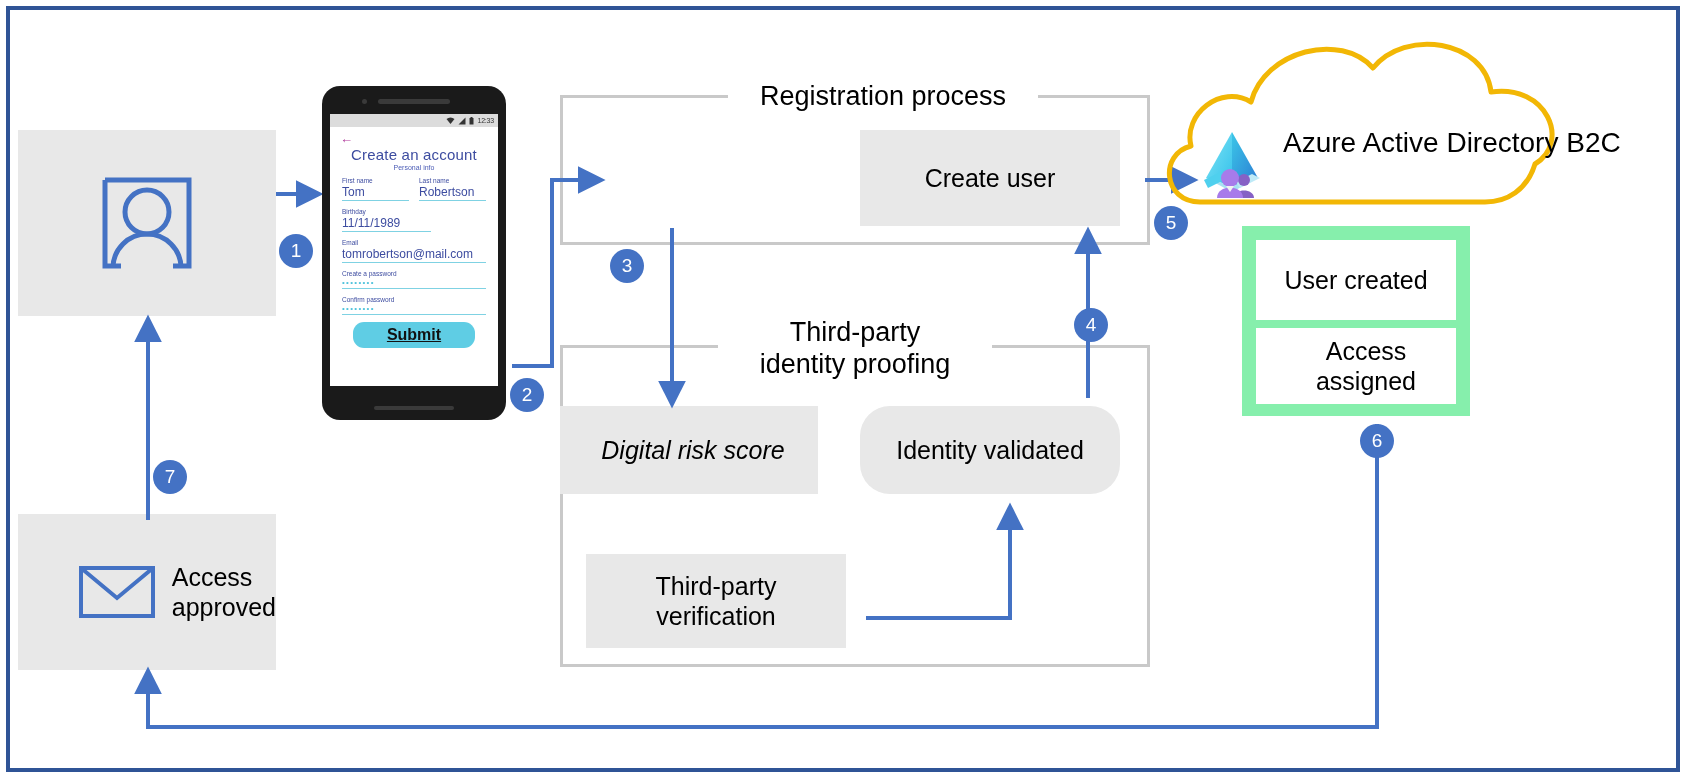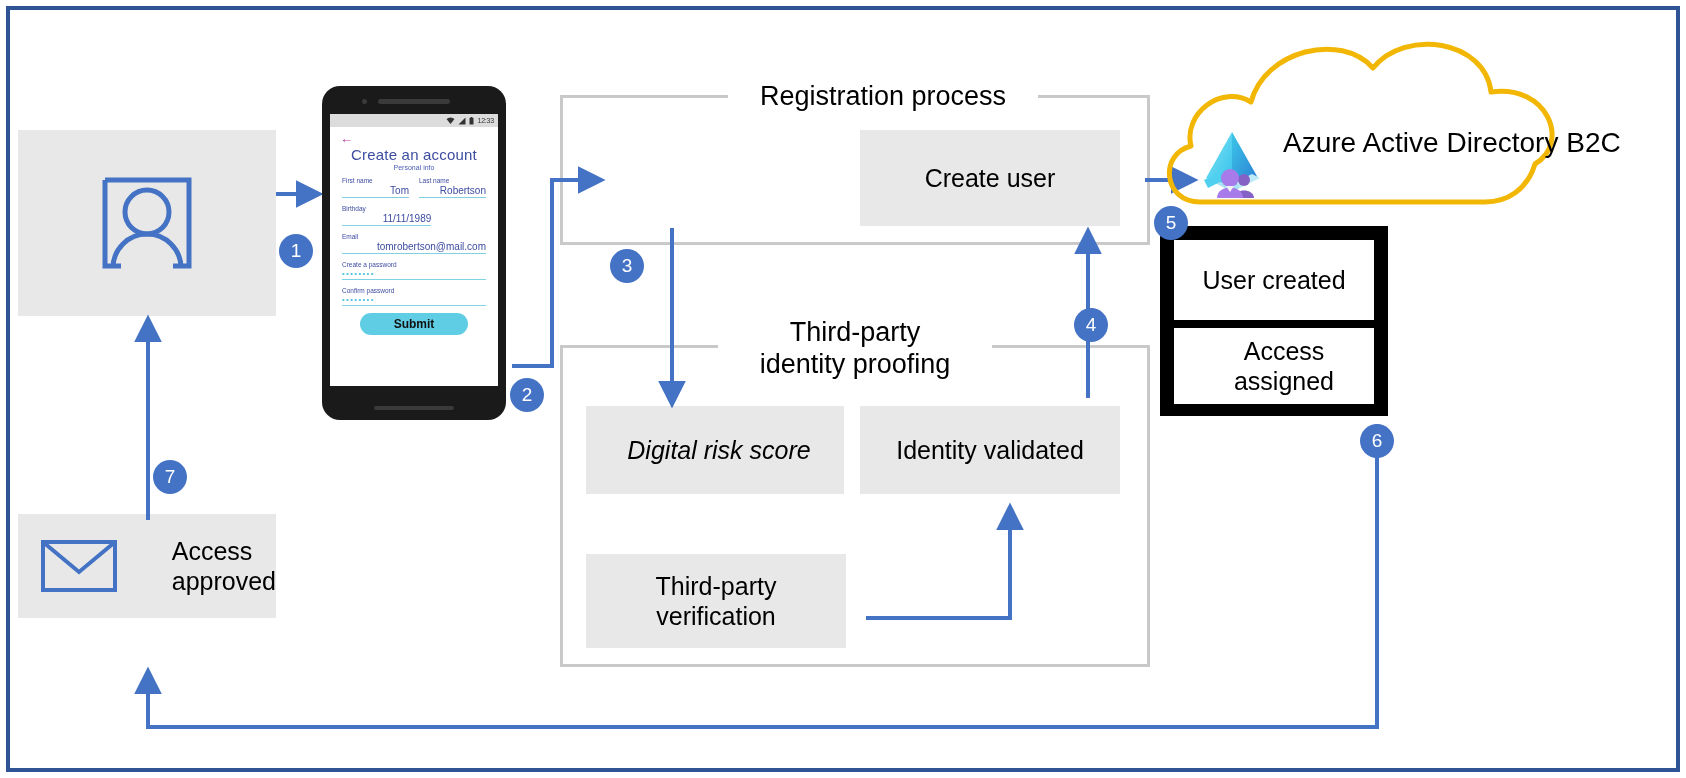--- a/index.html
+++ b/index.html
@@ -155,33 +155,34 @@
   .form-sub {
     text-align: center;
     color: #4a5bb5;
     font-size: 7px;
     margin-top: 1px;
   }
   .fields { padding: 6px 12px 0 12px; }
   .row2 { display: flex; gap: 10px; }
   .field { flex: 1; margin-bottom: 7px; }
   .flabel { font-size: 6.5px; color: #3D4CA0; margin-bottom: 1px; }
-  .fvalue { font-size: 10px; color: #3D4CA0; text-align: right; }
+  .fvalue { font-size: 12px; color: #3D4CA0; }
   .fdots { font-size: 8px; color: #4FC3DC; letter-spacing: 1.3px; }
   .fline { height: 1px; background: #7FD2E3; margin-top: 1px; }
   .submit-wrap { display:flex; justify-content:center; margin-top: 7px; }
   .submit-btn {
     background: #5FCDE4;
     color: #111111;
-    font-size: 12px;
+    font-size: 16px;
     font-weight: bold;
     border-radius: 11px;
     padding: 4px 34px;
     border: none;
     cursor: pointer;
+    text-decoration: underline;
   }
 
   
   #cloud { position: absolute; left: 1155px; top: 22px; width: 420px; height: 200px; z-index: 10; }
   #cloud svg { display:block; }
   .cloud-label {
     position: absolute;
     left: 1283px; top: 127px;
     font-size: 28px;
     color: #000000;
@@ -231,21 +232,21 @@
   </div>
 
   <div class="gbox" style="left:18px;top:130px;width:258px;height:186px;">
     <svg class="avatar-icon" width="120" height="110" viewBox="0 0 120 110">
       <path d="M18,12 L102,12 L102,98 L86,98 M34,98 L18,98 L18,12" stroke="#4472C4" stroke-width="5" fill="none"></path>
       <circle cx="60" cy="44" r="22" stroke="#4472C4" stroke-width="5" fill="none"></circle>
       <path d="M26,100 A34,34 0 0 1 94,100" stroke="#4472C4" stroke-width="5" fill="none"></path>
     </svg>
   </div>
 
-  <div class="gbox" style="left:18px;top:514px;width:258px;height:104px;justify-content:space-between;padding-left:22px;gap:16px;">
+  <div class="gbox" style="left:18px;top:514px;width:258px;height:156px;justify-content:flex-end;padding-left:22px;gap:16px;">
     <svg class="env-icon" style="position:relative;" width="78" height="56" viewBox="0 0 78 56">
       <rect x="3" y="4" width="72" height="48" stroke="#4472C4" stroke-width="4" fill="none"></rect>
       <path d="M3,4 L39,34 L75,4" stroke="#4472C4" stroke-width="4" fill="none"></path>
     </svg>
     <div style="text-align:left;line-height:1.22;">
       <div>Access</div>
       <div>approved</div>
     </div>
   </div>
 
@@ -326,25 +327,25 @@
   <div class="gbox" style="left:860px;top:130px;width:260px;height:96px;">
     <span>Create user</span>
   </div>
 
   <div class="group" style="left:560px;top:345px;width:590px;height:322px;"></div>
   <div class="group-title" style="left:718px;top:316px;width:274px;height:62px;">
     <div>Third-party</div>
     <div>identity proofing</div>
   </div>
 
-  <div class="gbox italic" style="left:586px;top:406px;width:258px;height:88px;padding-left:8px;">
+  <div class="gbox italic" style="left:560px;top:406px;width:258px;height:88px;padding-left:8px;">
     <span>Digital risk score</span>
   </div>
 
-  <div class="gbox" style="left:860px;top:406px;width:260px;height:88px;">
+  <div class="gbox" style="left:860px;top:406px;width:260px;height:88px;border-radius:30px;">
     <span>Identity validated</span>
   </div>
 
   <div class="gbox" style="left:586px;top:554px;width:260px;height:94px;">
     <div>
       <div>Third-party</div>
       <div>verification</div>
     </div>
   </div>
 
@@ -378,21 +379,21 @@
     <polygon points="56,46 64,50 44,60 40,54" fill="#BEEAF7"></polygon>
     <circle cx="48" cy="52" r="6" fill="#8661C5"></circle>
     <path d="M38,70 C38,60 58,60 58,70 Z" fill="#8661C5"></path>
     <circle cx="34" cy="50" r="9" fill="#A77BEA"></circle>
     <path d="M21,70 C21,56 47,56 47,70 Z" fill="#A77BEA"></path>
     <path d="M30,58 L34,64 L38,58 Z" fill="#F2F2F2"></path>
   </svg>
 
   <div class="cloud-label">Azure Active Directory B2C</div>
 
-  <div class="gbox" style="left:1160px;top:226px;width:228px;height:190px;background:#000000;display:block;">
+  <div class="gbox" style="left:1242px;top:226px;width:228px;height:190px;background:#86efac;display:block;">
     <div class="wbox" style="left:14px;top:14px;width:200px;height:80px;">
       <span>User created</span>
     </div>
     <div class="wbox" style="left:14px;top:102px;width:200px;height:76px;padding-left:20px;">
       <span>Access assigned</span>
     </div>
   </div>
 
   <div class="badge" style="left:279px;top:234px;">1</div>
   <div class="badge" style="left:510px;top:378px;">2</div>

